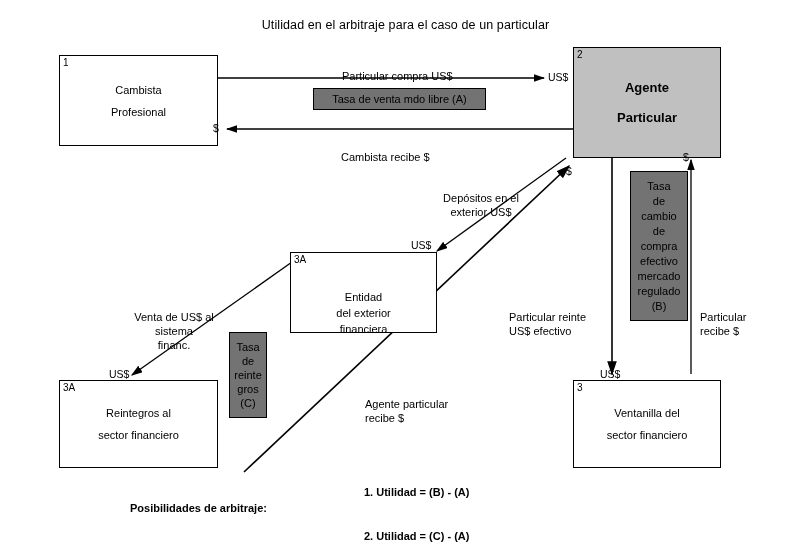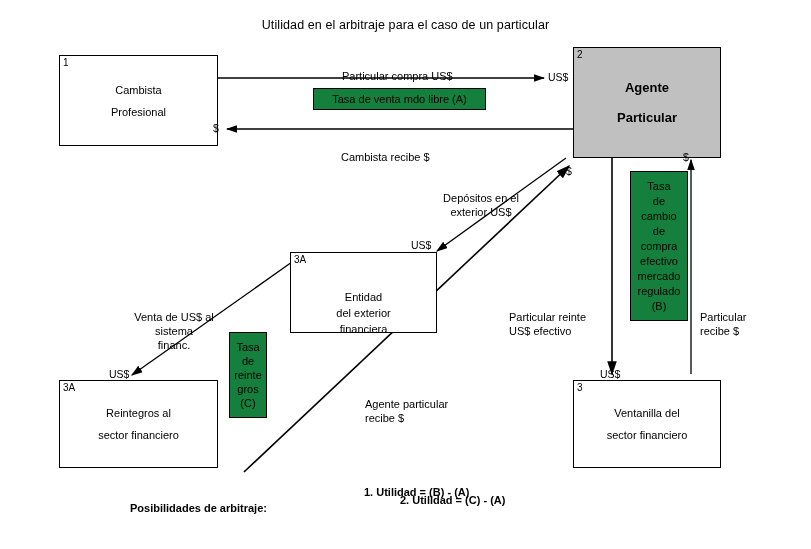--- a/index.html
+++ b/index.html
@@ -70,21 +70,21 @@
     white-space: pre-line;
     margin-top: 14px;
   }
   .label.center {
     text-align: center;
   }
   .note-box {
     position: absolute;
     border: 1px solid #000000;
     box-sizing: border-box;
-    background: #15803d;
+    background: #737373;
     font-size: 11px;
     line-height: 14px;
     text-align: center;
     display: flex;
     align-items: center;
     justify-content: center;
     white-space: pre-line;
     padding: 2px 4px;
   }
   .cur {
@@ -225,15 +225,15 @@
   <div class="cur" style="left:548px; top:71px;">US$</div>
   <div class="cur" style="left:213px; top:122px;">$</div>
   <div class="cur" style="left:683px; top:151px;">$</div>
   <div class="cur" style="left:566px; top:165px;">$</div>
   <div class="cur" style="left:411px; top:239px;">US$</div>
   <div class="cur" style="left:109px; top:368px;">US$</div>
   <div class="cur" style="left:600px; top:368px;">US$</div>
 
   <div class="possib" style="left:130px; top:500px;">Posibilidades de arbitraje:</div>
   <div class="formulas" style="left:364px; top:484px;">1. Utilidad = (B) - (A)</div>
-  <div class="formulas" style="left:364px; top:492px;margin-left:36px;">2. Utilidad = (C) - (A)</div>
+  <div class="formulas" style="left:364px; top:528px;">2. Utilidad = (C) - (A)</div>
 
 </div>
 
 </body></html>

